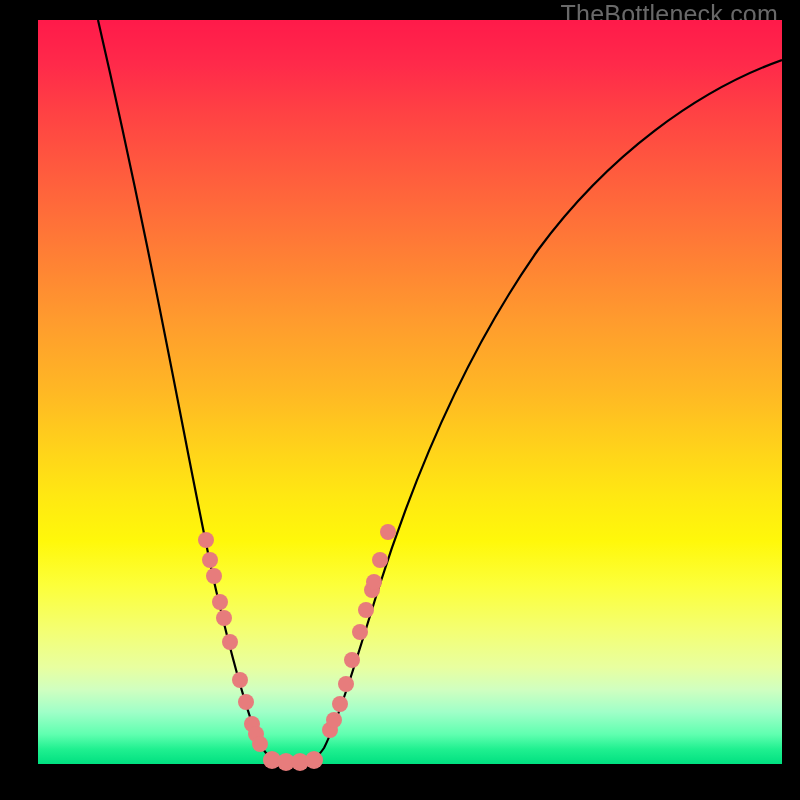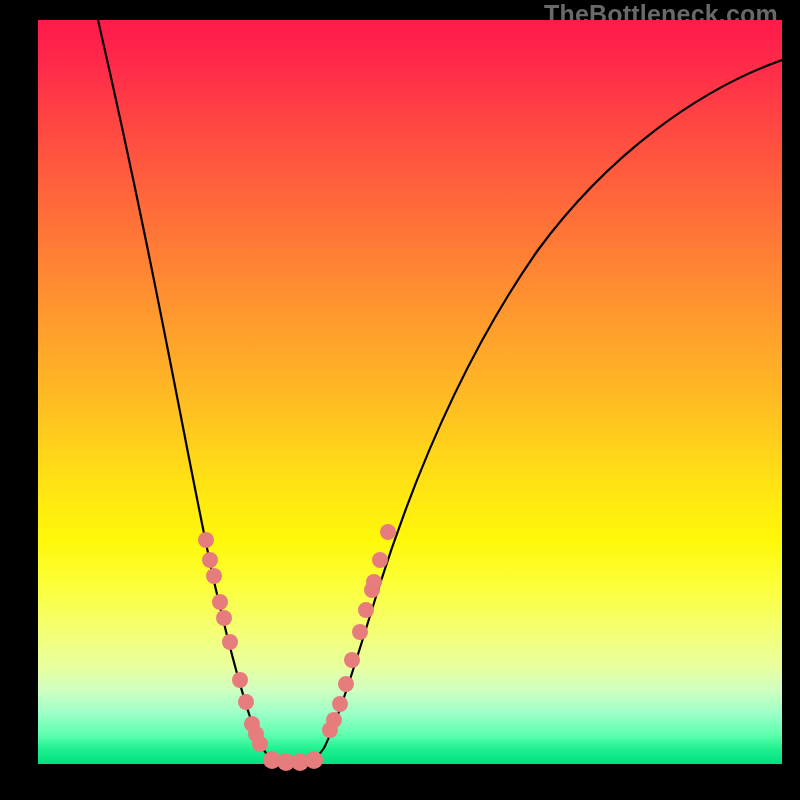--- a/index.html
+++ b/index.html
@@ -35,21 +35,21 @@
       #60ffb0 96%,
       #20f090 98%,
       #00e080 100%);
   }
   .watermark {
     position: absolute;
     top: 0px;
     right: 22px;
     font-family: Arial, Helvetica, sans-serif;
     font-size: 25px;
-    font-weight: 700;
+    font-weight: 400;
     color: #696969;
     letter-spacing: 0.2px;
   }
   svg.curves {
     position: absolute;
     left: 0;
     top: 0;
     width: 744px;
     height: 744px;
   }

